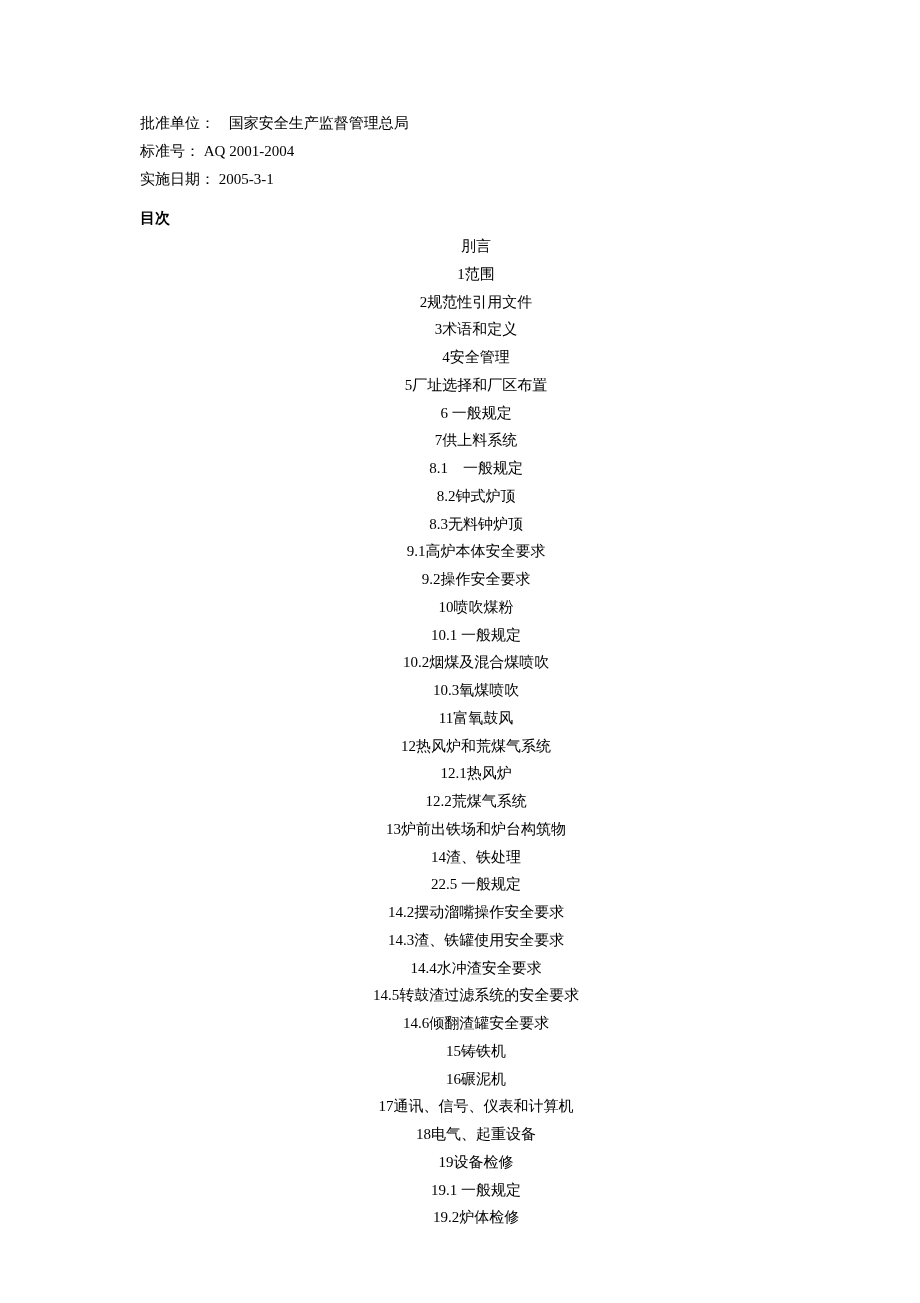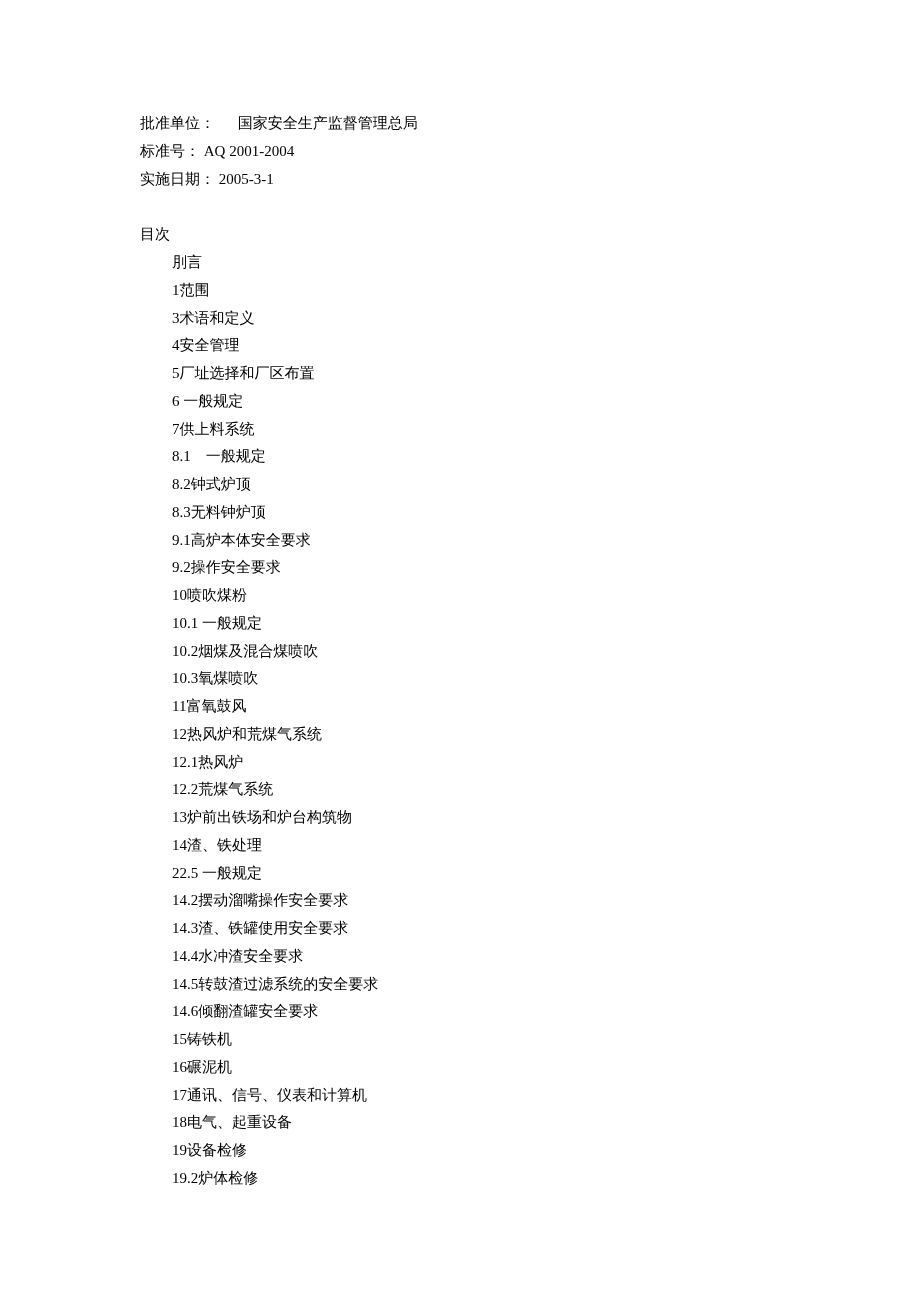--- a/index.html
+++ b/index.html
@@ -17,29 +17,31 @@
       display: block;
     }
     .meta-label {
       display: inline;
       text-align: right;
     }
     .meta-value {
       display: inline;
     }
     .toc-header {
-      margin-top: 28px;
+      margin-top: 12px;
+      font-weight: bold;
     }
     .toc-list {
       padding-left: 32px;
+      text-align: center;
     }
     .toc-item {
       display: block;
     }
-    .gap1 { margin-left: 19px; }
+    .gap1 { margin-left: 10px; }
   </style>
 </head>
 <body>
 
 <div class="meta-line">
   <span class="meta-label">批准单位：</span>
   <span class="meta-value gap1">国家安全生产监督管理总局</span>
 </div>
 
 <div class="meta-line">
@@ -50,20 +52,21 @@
 <div class="meta-line">
   <span class="meta-label">实施日期：</span>
   <span class="meta-value">2005-3-1</span>
 </div>
 
 <div class="toc-header">目次</div>
 
 <div class="toc-list">
   <span class="toc-item">刖言</span>
   <span class="toc-item">1范围</span>
+  <span class="toc-item">2规范性引用文件</span>
   <span class="toc-item">3术语和定义</span>
   <span class="toc-item">4安全管理</span>
   <span class="toc-item">5厂址选择和厂区布置</span>
   <span class="toc-item">6 一般规定</span>
   <span class="toc-item">7供上料系统</span>
   <span class="toc-item">8.1　一般规定</span>
   <span class="toc-item">8.2钟式炉顶</span>
   <span class="toc-item">8.3无料钟炉顶</span>
   <span class="toc-item">9.1高炉本体安全要求</span>
   <span class="toc-item">9.2操作安全要求</span>
@@ -81,15 +84,16 @@
   <span class="toc-item">14.2摆动溜嘴操作安全要求</span>
   <span class="toc-item">14.3渣、铁罐使用安全要求</span>
   <span class="toc-item">14.4水冲渣安全要求</span>
   <span class="toc-item">14.5转鼓渣过滤系统的安全要求</span>
   <span class="toc-item">14.6倾翻渣罐安全要求</span>
   <span class="toc-item">15铸铁机</span>
   <span class="toc-item">16碾泥机</span>
   <span class="toc-item">17通讯、信号、仪表和计算机</span>
   <span class="toc-item">18电气、起重设备</span>
   <span class="toc-item">19设备检修</span>
+  <span class="toc-item">19.1 一般规定</span>
   <span class="toc-item">19.2炉体检修</span>
 
 </div>
 
 </body></html>

